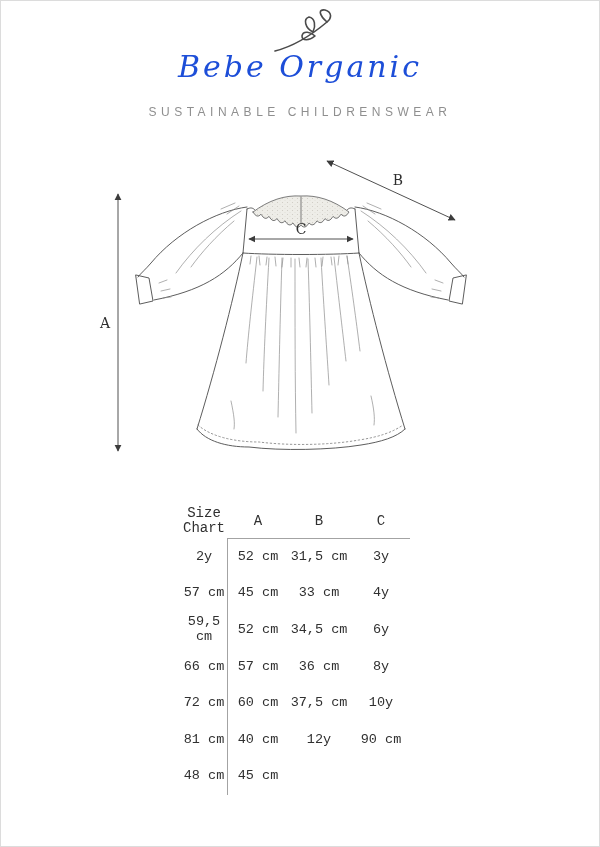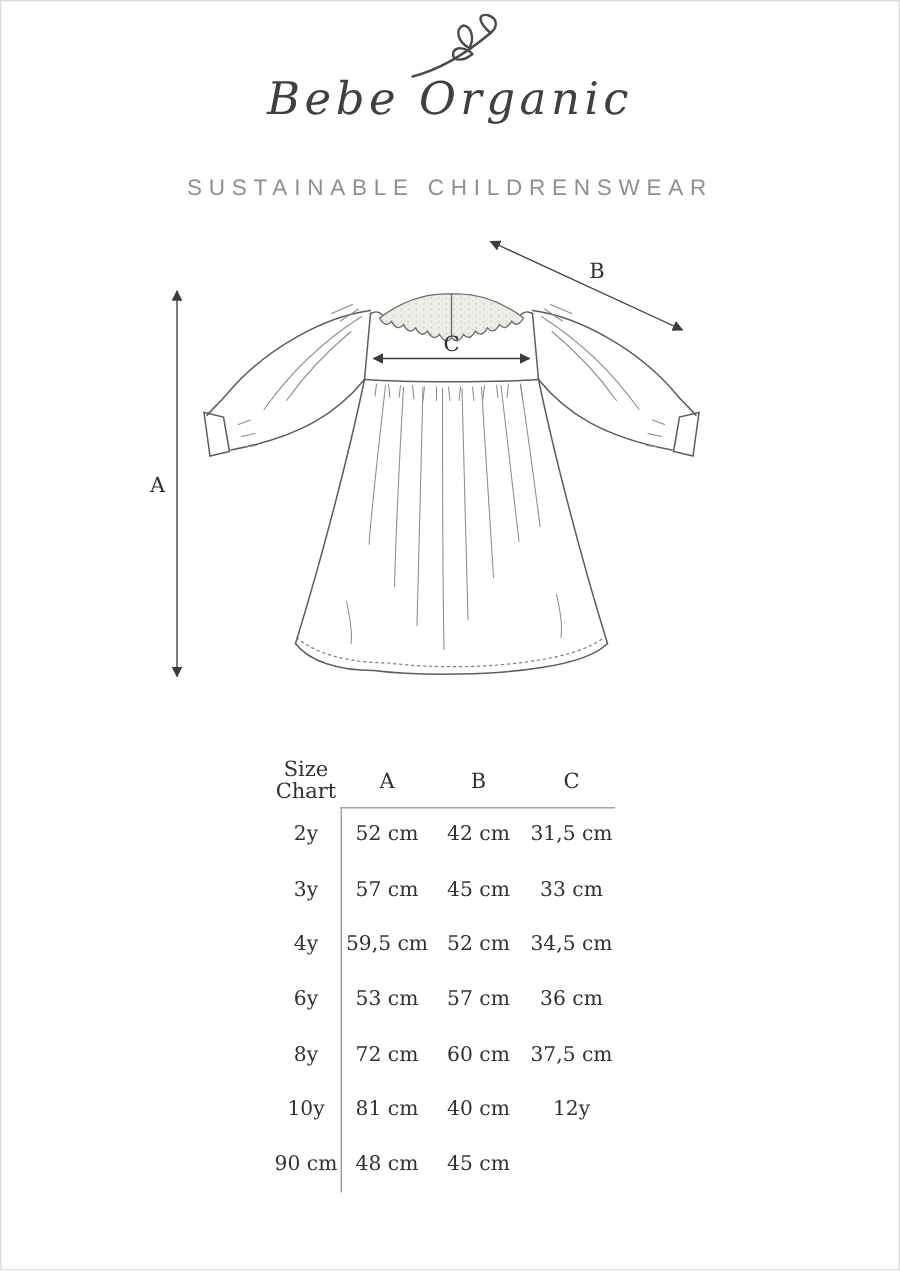--- a/index.html
+++ b/index.html
@@ -15,46 +15,47 @@
   }
   
   .sprig{position:absolute;left:260px;top:8px;}
   .brand-name{
     position:absolute;left:0;top:48px;width:100%;
     text-align:center;
     font-family:"DejaVu Serif","Liberation Serif",serif;
     font-style:italic;
     font-size:30px;
     letter-spacing:3px;
-    color:#404040;
+    color:#1d4ed8;
   }
   .brand-tagline{
-    position:absolute;left:0;top:116px;width:100%;
+    position:absolute;left:0;top:104px;width:100%;
     text-align:center;
     font-family:"Liberation Sans","DejaVu Sans",sans-serif;
-    font-size:15px;
+    font-size:12px;
     letter-spacing:4.5px;
     color:#8f8f8f;
   }
   
   .diagram{position:absolute;left:80px;top:140px;width:450px;height:330px;}
   .diagram svg{display:block;}
   .mlabel{
     font-family:"DejaVu Serif","Liberation Serif",serif;
     font-size:14px;fill:#2f2f2f;
   }
   
   .size-chart{
     position:absolute;left:180px;top:503px;width:232px;
     display:grid;
     grid-template-columns:46px 62px 60px 64px;
     grid-template-rows:34px;
     grid-auto-rows:36.6px;
     font-size:13.5px;
     color:#303030;
+    font-family:Liberation Mono, monospace;
   }
   .sc-cell{
     display:flex;align-items:center;justify-content:center;
     text-align:center;
   }
   .sc-head{font-size:14px;}
   .sc-corner{flex-direction:column;line-height:15px;}
   .sc-vline{
     position:absolute;left:46px;top:34px;
     width:1px;height:257px;background:#a3a3a3;
@@ -169,32 +170,31 @@
     <div class="sc-cell sc-head sc-corner">
       <span>Size</span>
       <span>Chart</span>
     </div>
     <div class="sc-cell sc-head">A</div>
     <div class="sc-cell sc-head">B</div>
     <div class="sc-cell sc-head">C</div>
 
     <div class="sc-cell">2y</div>
       <div class="sc-cell">52 cm</div>
-      <div class="sc-cell">42 cm</div>
       <div class="sc-cell">31,5 cm</div>
       <div class="sc-cell">3y</div>
       <div class="sc-cell">57 cm</div>
       <div class="sc-cell">45 cm</div>
       <div class="sc-cell">33 cm</div>
       <div class="sc-cell">4y</div>
       <div class="sc-cell">59,5 cm</div>
       <div class="sc-cell">52 cm</div>
       <div class="sc-cell">34,5 cm</div>
       <div class="sc-cell">6y</div>
-      <div class="sc-cell">53 cm</div>
+      <div class="sc-cell">66 cm</div>
       <div class="sc-cell">57 cm</div>
       <div class="sc-cell">36 cm</div>
       <div class="sc-cell">8y</div>
       <div class="sc-cell">72 cm</div>
       <div class="sc-cell">60 cm</div>
       <div class="sc-cell">37,5 cm</div>
       <div class="sc-cell">10y</div>
       <div class="sc-cell">81 cm</div>
       <div class="sc-cell">40 cm</div>
       <div class="sc-cell">12y</div>

